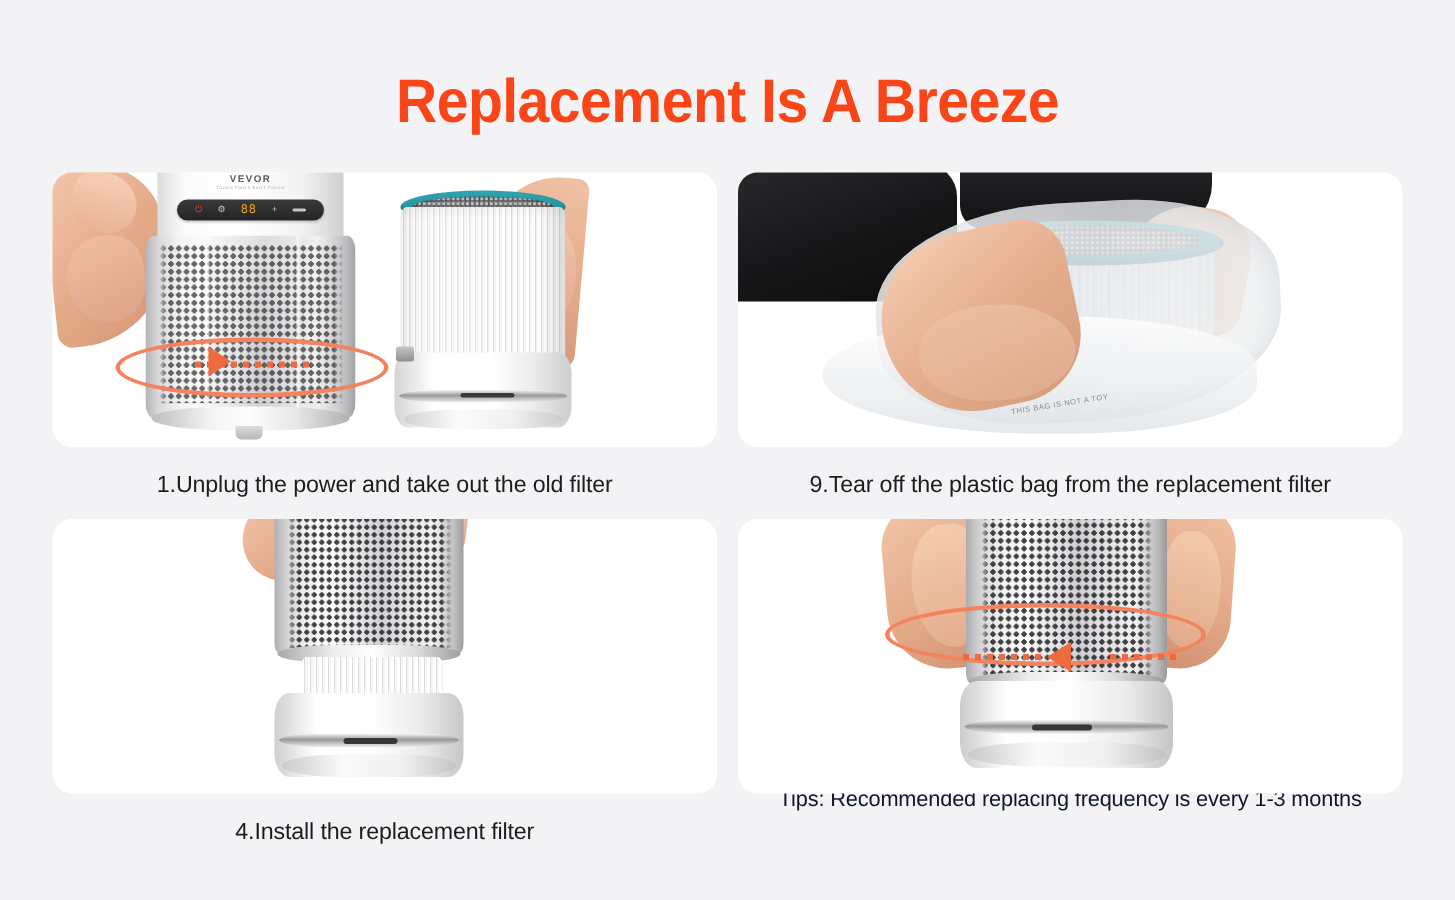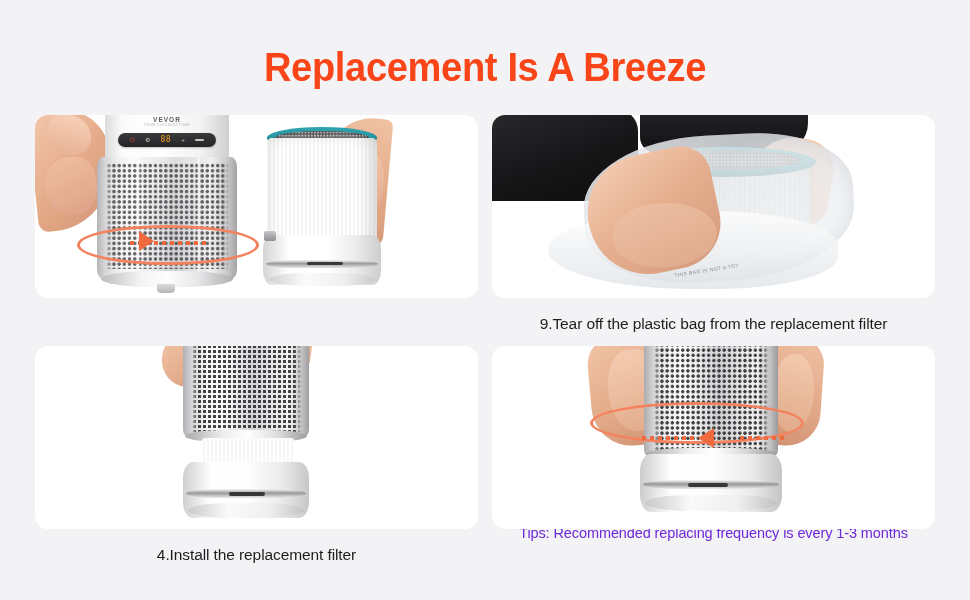--- a/index.html
+++ b/index.html
@@ -61,21 +61,21 @@
     color: #1d1d1f;
     padding-top: 17px;
     padding-bottom: 13px;
     letter-spacing: -0.1px;
     white-space: nowrap;
   }
 
   .tips {
     text-align: center;
     font-size: 14.5px;
-    color: #6d28d9;
+    color: #0f172a;
     margin-top: -4px;
     letter-spacing: -0.1px;
     white-space: nowrap;
   }
 
   
   .scene { position: absolute; inset: 0; }
 
   
   .p1-unit {
@@ -682,20 +682,21 @@
             <div class="flt-teal-line"></div>
             <div class="flt-base"></div>
             <div class="flt-clip"></div>
             <div class="flt-chrome"></div>
             <div class="flt-chrome-dark"></div>
             <div class="flt-bottom"></div>
           </div>
 
         </div>
       </div>
+      <div class="caption">1.Unplug the power and take out the old filter</div>
     </div>
 
     <div class="cell">
       <div class="photo-card">
         <div class="scene">
           <div class="p2-sleeve-l"></div>
           <div class="p2-sleeve-r"></div>
           <div class="p2-arm-r"></div>
 
           <div class="p2-filter">

